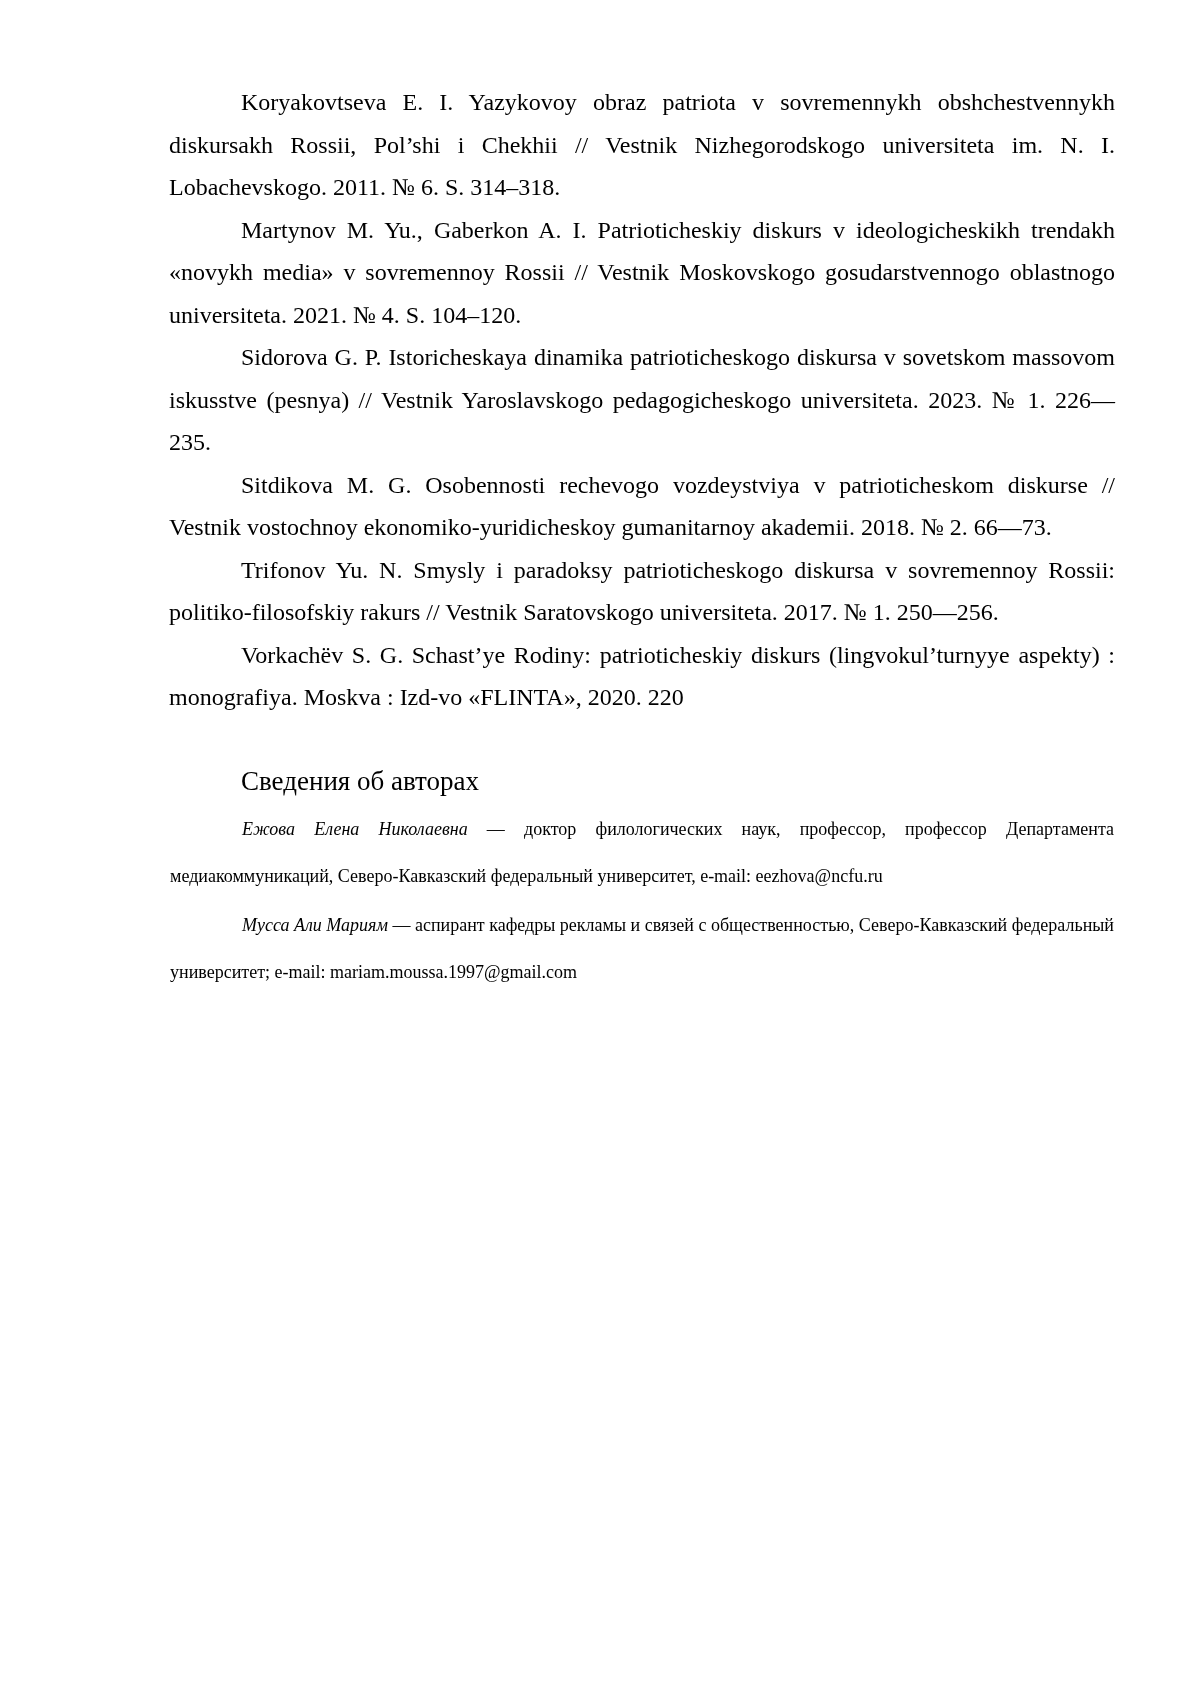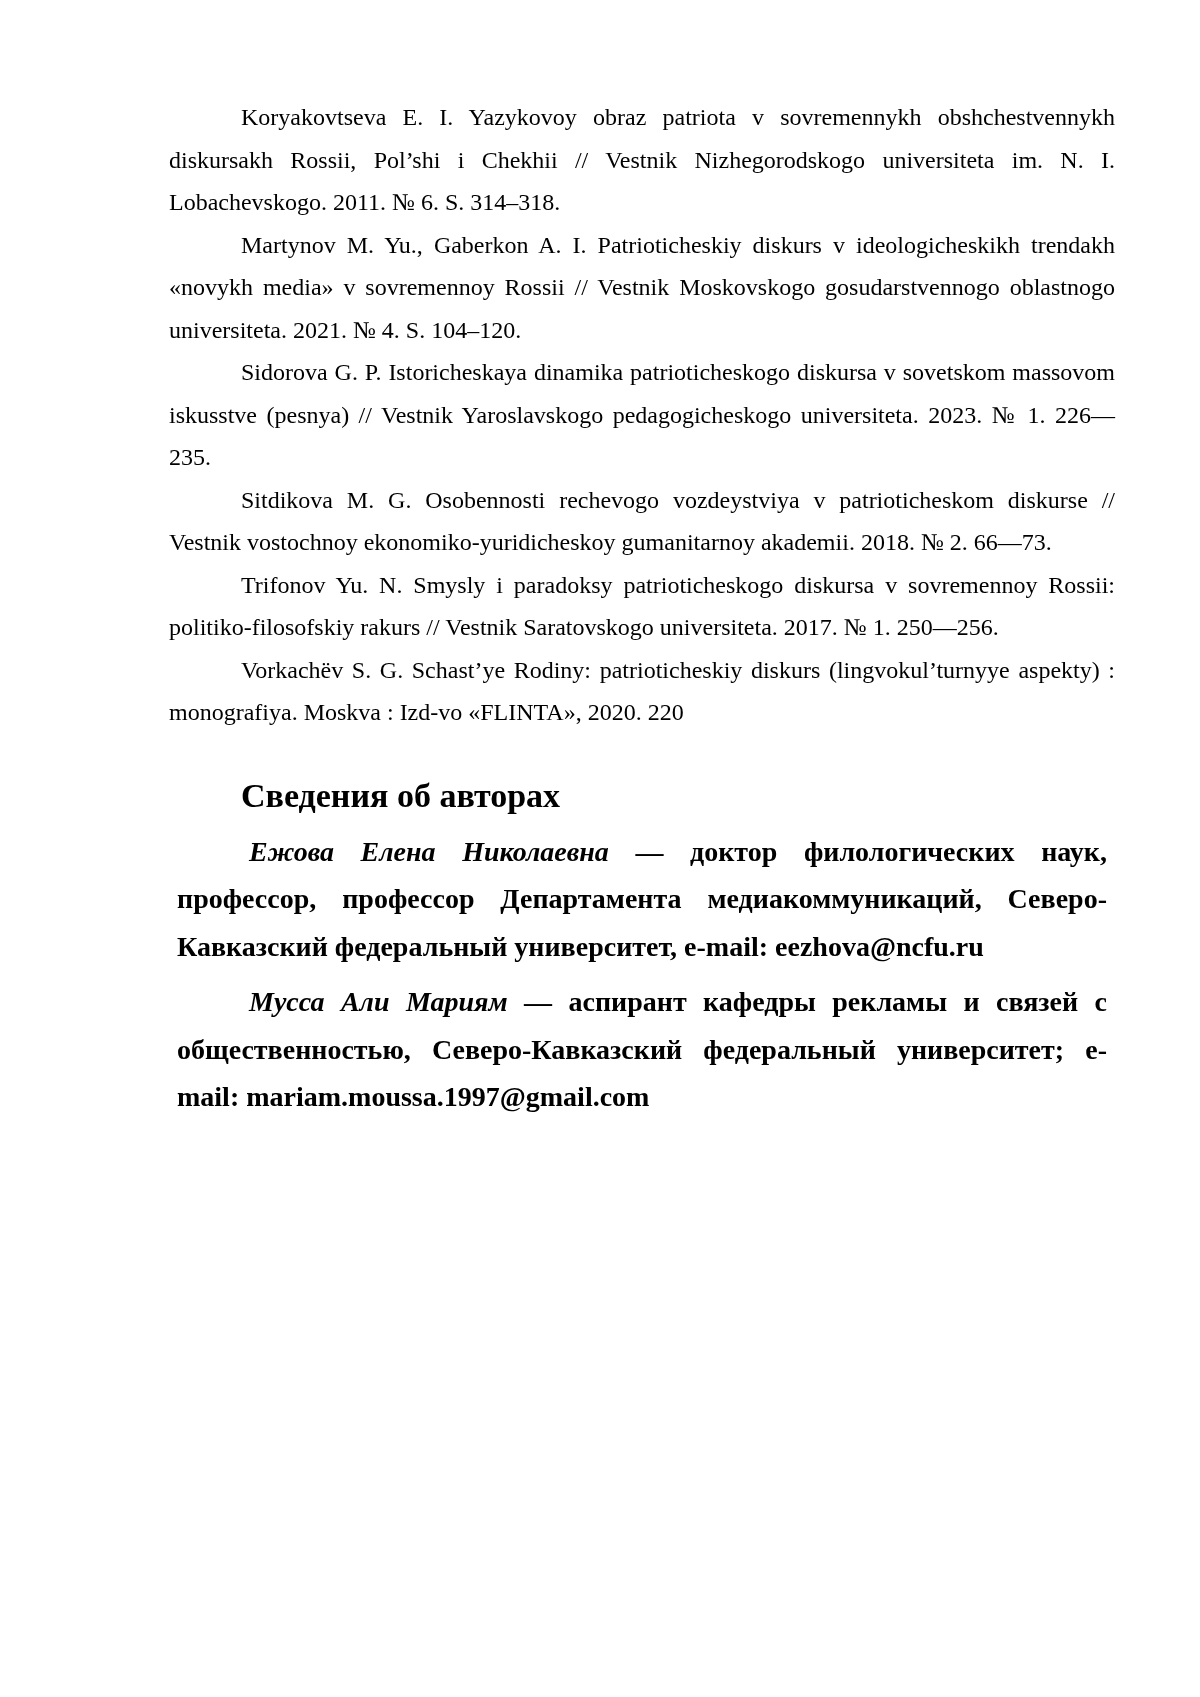--- a/index.html
+++ b/index.html
@@ -12,46 +12,45 @@
     width: 1200px;
     height: 1697px;
     background: #ffffff;
     color: #000000;
     font-family: "Liberation Serif", "DejaVu Serif", serif;
     overflow: hidden;
   }
   .content {
     position: absolute;
     left: 169px;
-    top: 96px;
+    top: 81px;
     width: 946px;
   }
   .ref {
     margin: 0;
     font-size: 24px;
     line-height: 42.5px;
     text-align: justify;
     text-indent: 72px;
     hyphens: none;
   }
   .authors-heading {
     margin: 38px 0 0 0;
-    font-size: 34px;
+    font-size: 27px;
     line-height: 48px;
-    font-weight: bold;
+    font-weight: normal;
     text-indent: 72px;
   }
   .author {
-    margin: 8px;
-    font-size: 28px;
+    margin: 1px;
+    font-size: 18px;
     line-height: 47.5px;
     text-align: justify;
     text-indent: 72px;
     hyphens: none;
-    font-weight: bold;
   }
   .author .author-name {
     font-style: italic;
   }
   .author-en {
     margin-top: 48px;
   }
 </style>
 </head>
 <body>

